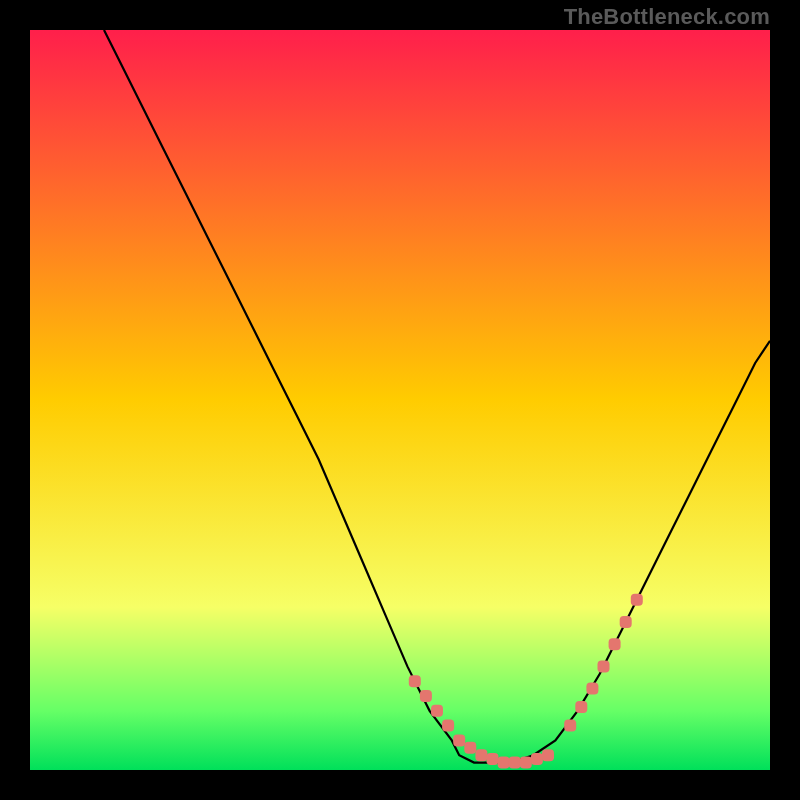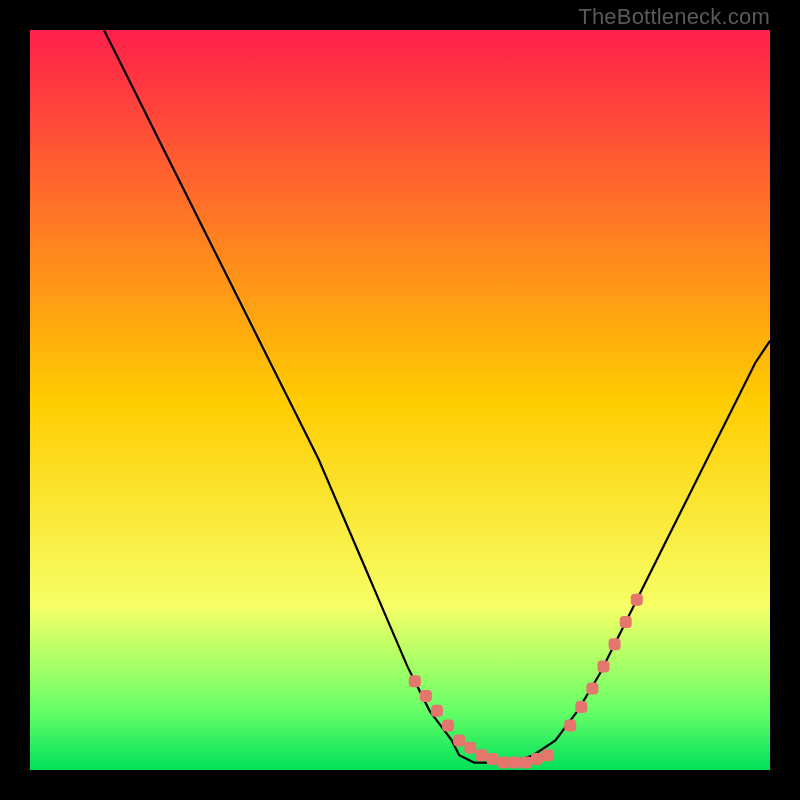--- a/index.html
+++ b/index.html
@@ -24,21 +24,21 @@
     width: 740px;
     height: 740px;
     overflow: hidden;
   }
   .watermark {
     position: absolute;
     top: 4px;
     right: 30px;
     color: #5a5a5a;
     font-size: 22px;
-    font-weight: 400;
+    font-weight: 700;
     letter-spacing: 0.2px;
     user-select: none;
   }
   svg {
     display: block;
   }
 </style>
 </head>
 <body>
 

